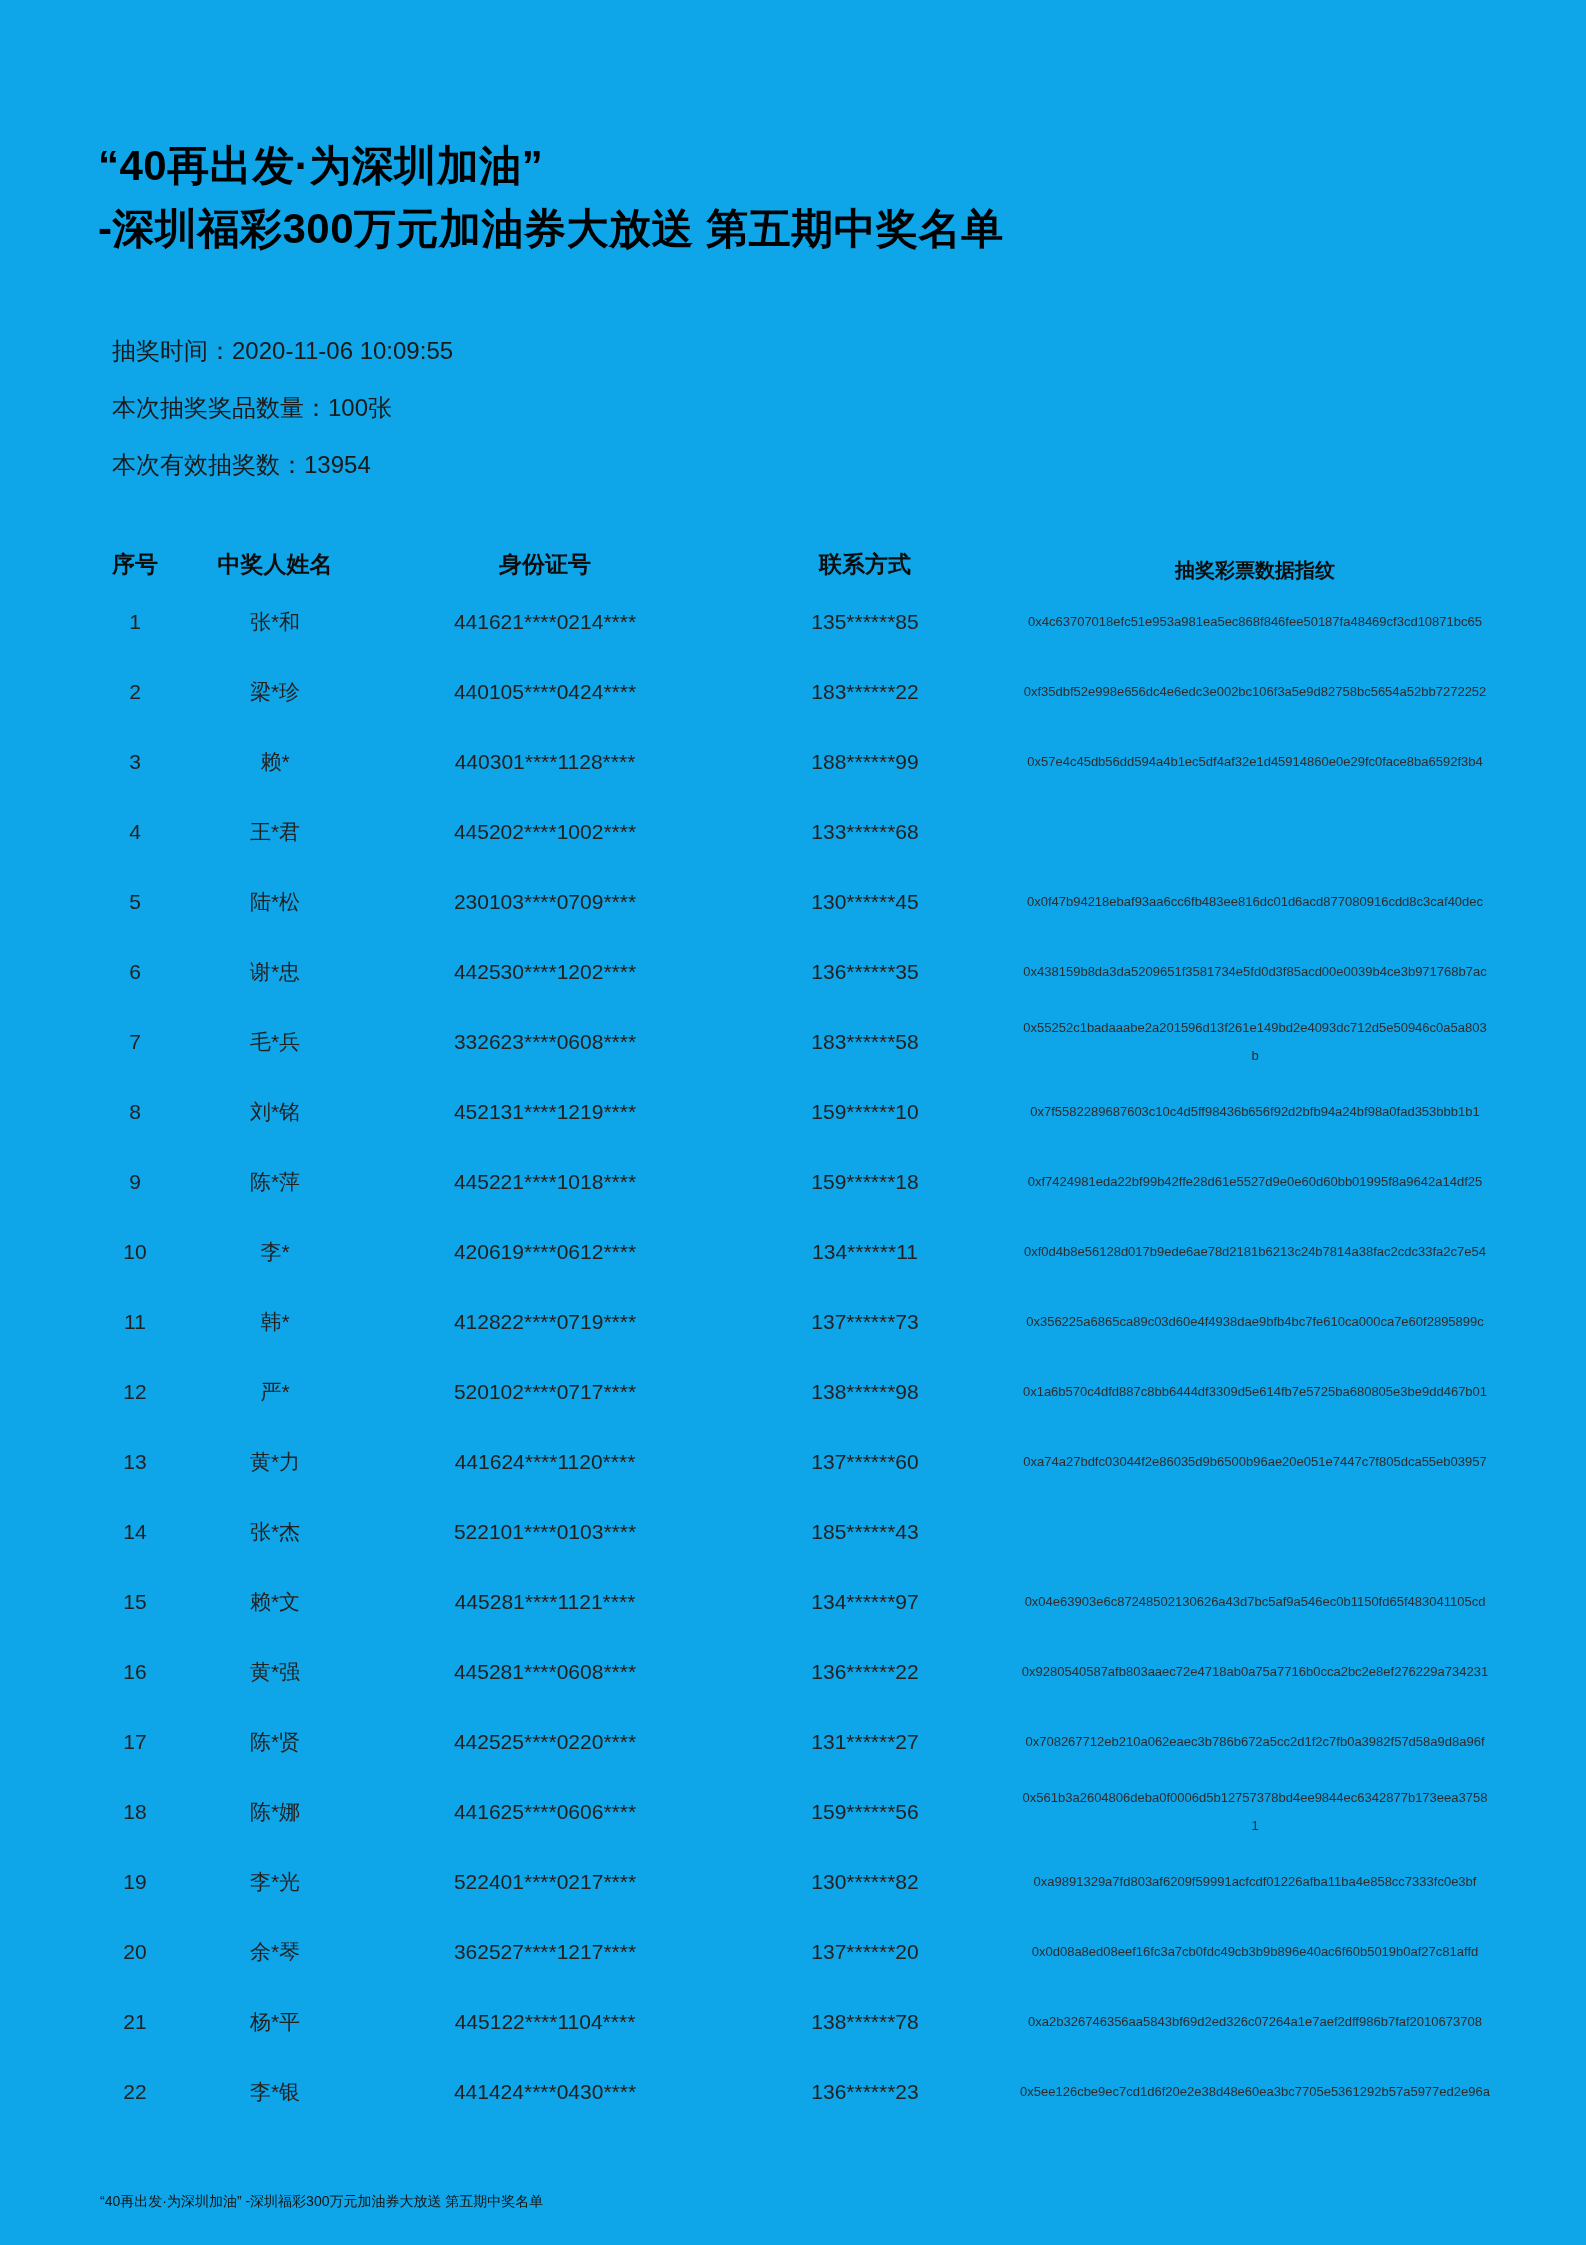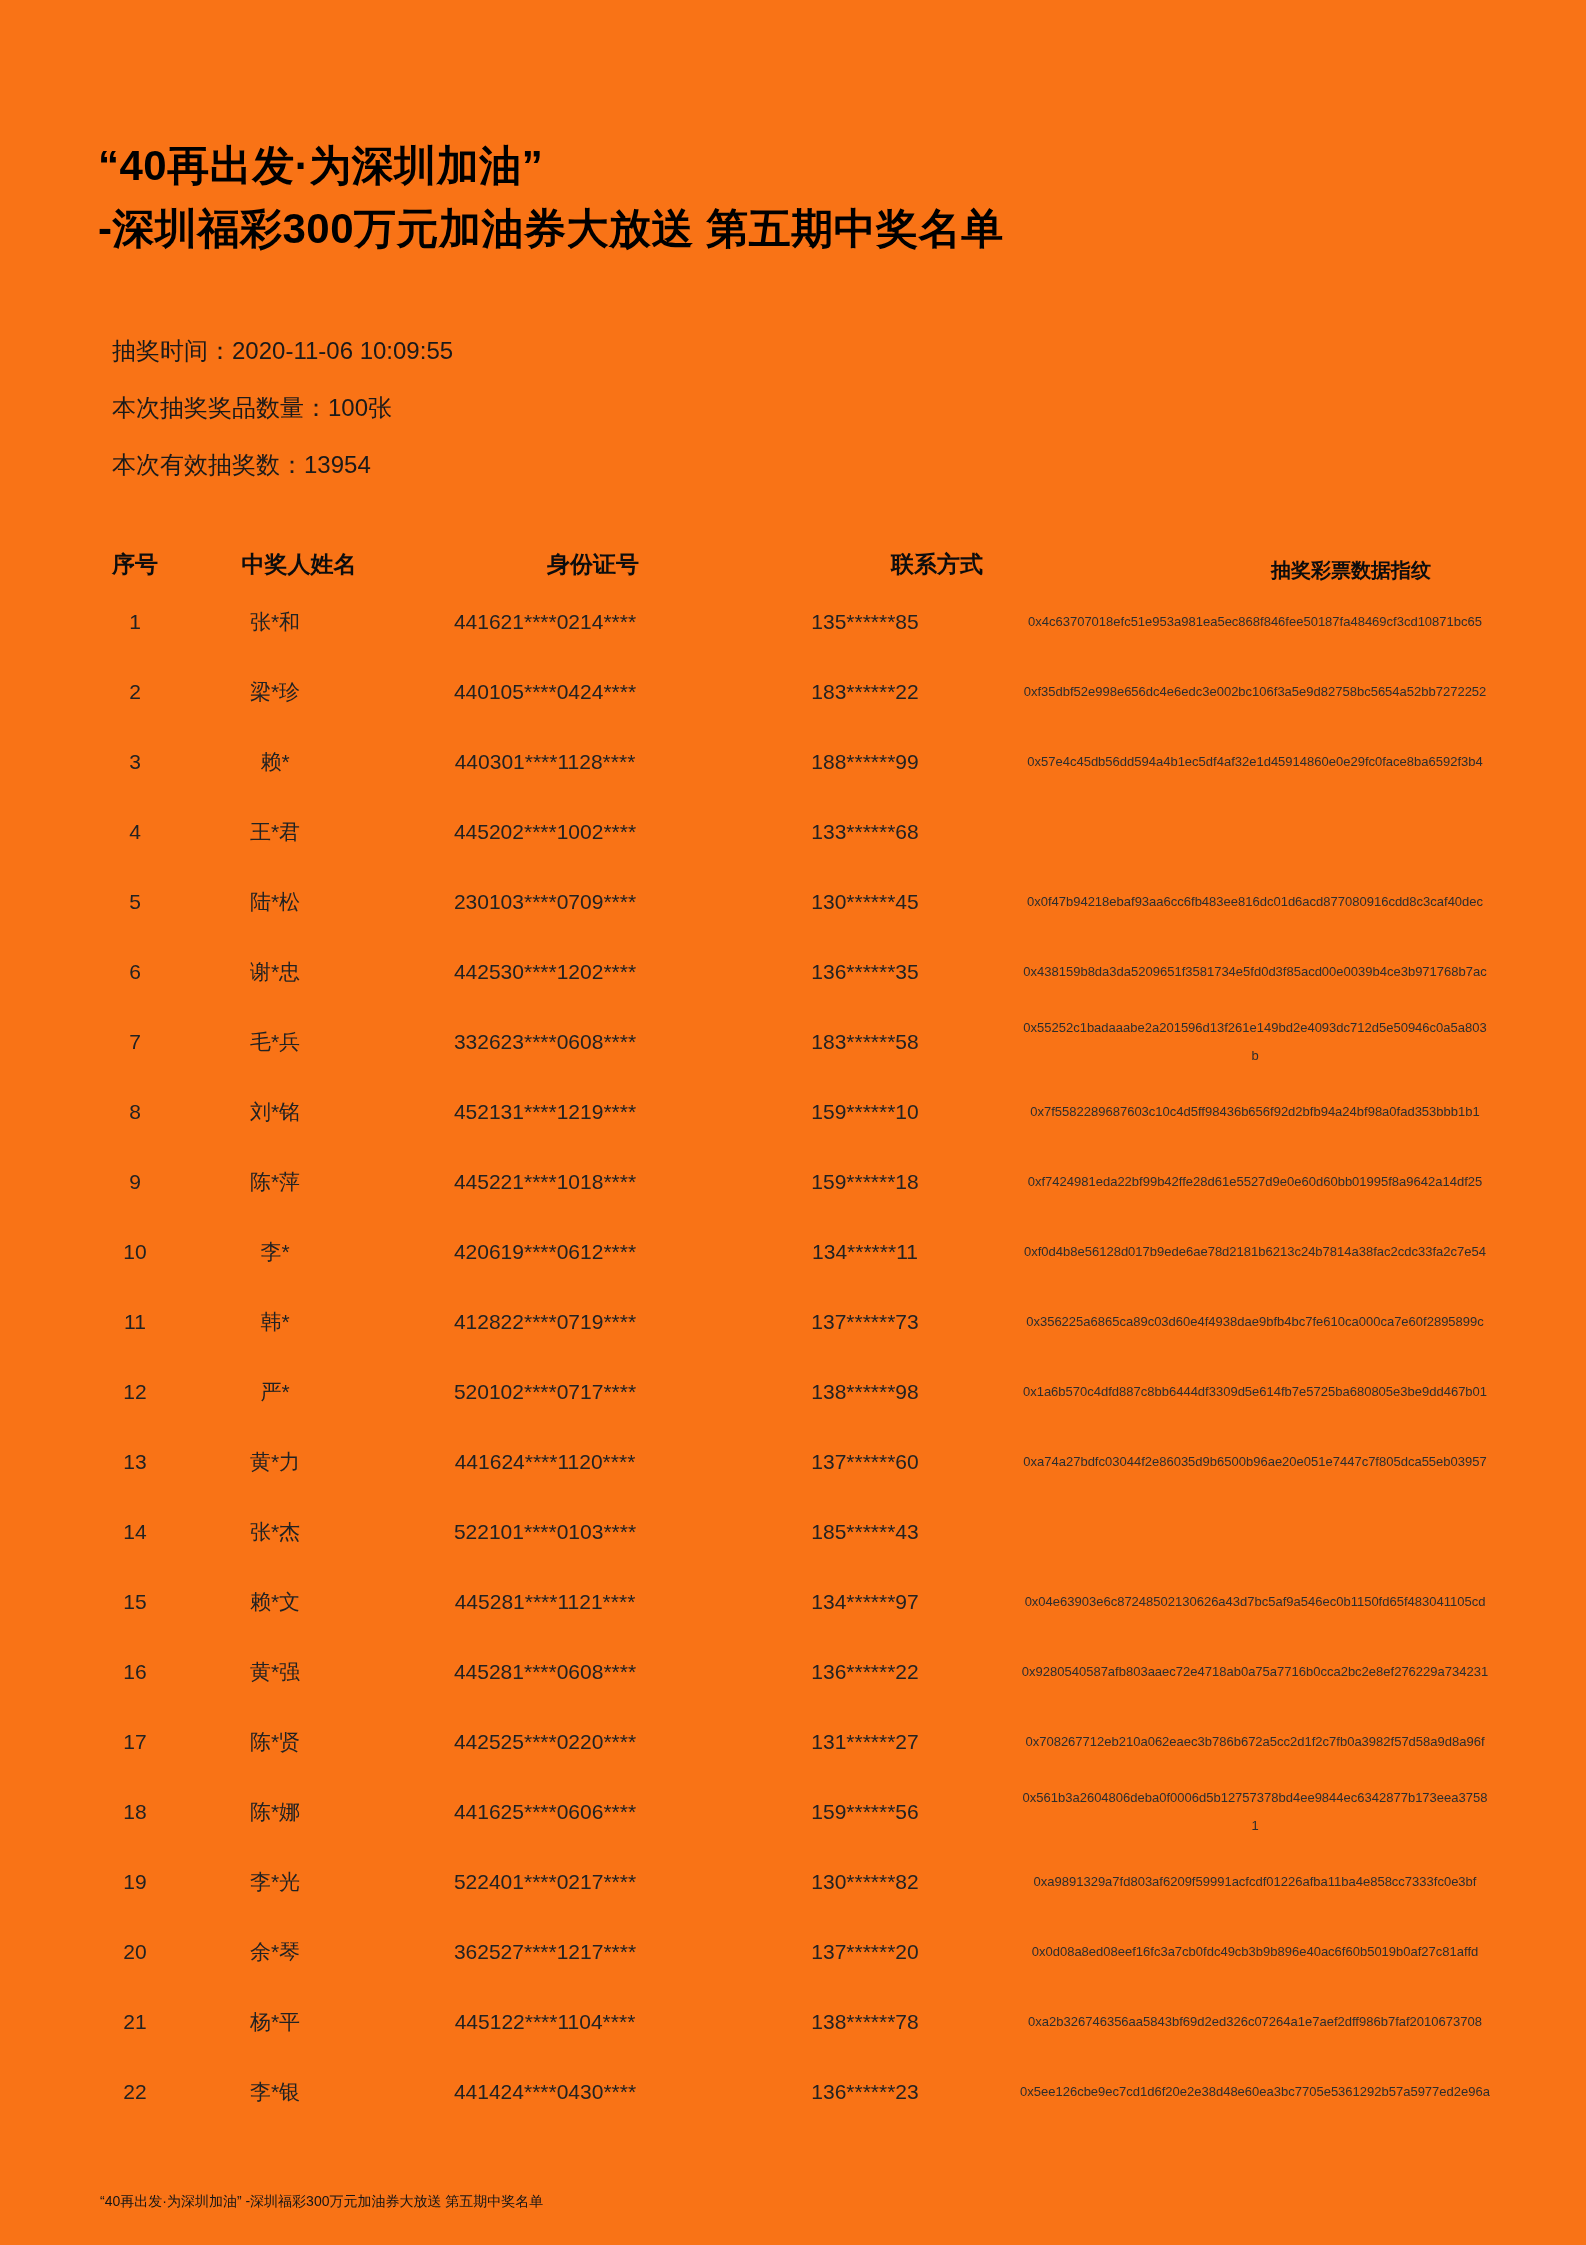--- a/index.html
+++ b/index.html
@@ -1,20 +1,20 @@
 <!DOCTYPE html>
 <html lang="zh"><head>
 <meta charset="utf-8">
 <style>
   html,body{margin:0;padding:0;background:#ffffff;}
   .page{
     position:relative;
     width:1586px;
     height:2245px;
-    background:#f97316;
+    background:#0ea5e9;
     overflow:hidden;
     font-family:"Liberation Sans","DejaVu Sans",sans-serif;
     color:#111111;
   }
   .title{
     margin:0;
     padding:134px 0 0 98px;
     font-size:42px;
     line-height:63px;
     font-weight:700;
@@ -30,21 +30,20 @@
     color:#1a1a1a;
   }
   .table{margin:48px 0 0 100px;}
   .thead{
     display:flex;
     height:46px;
     align-items:center;
     font-weight:700;
     font-size:23px;
     color:#0d0d0d;
-    justify-content:space-between;
   }
   .trow{
     display:flex;
     height:70px;
     align-items:center;
     font-size:21px;
     color:#222222;
   }
   .cell{text-align:center;}
   .c0{width:70px;}

